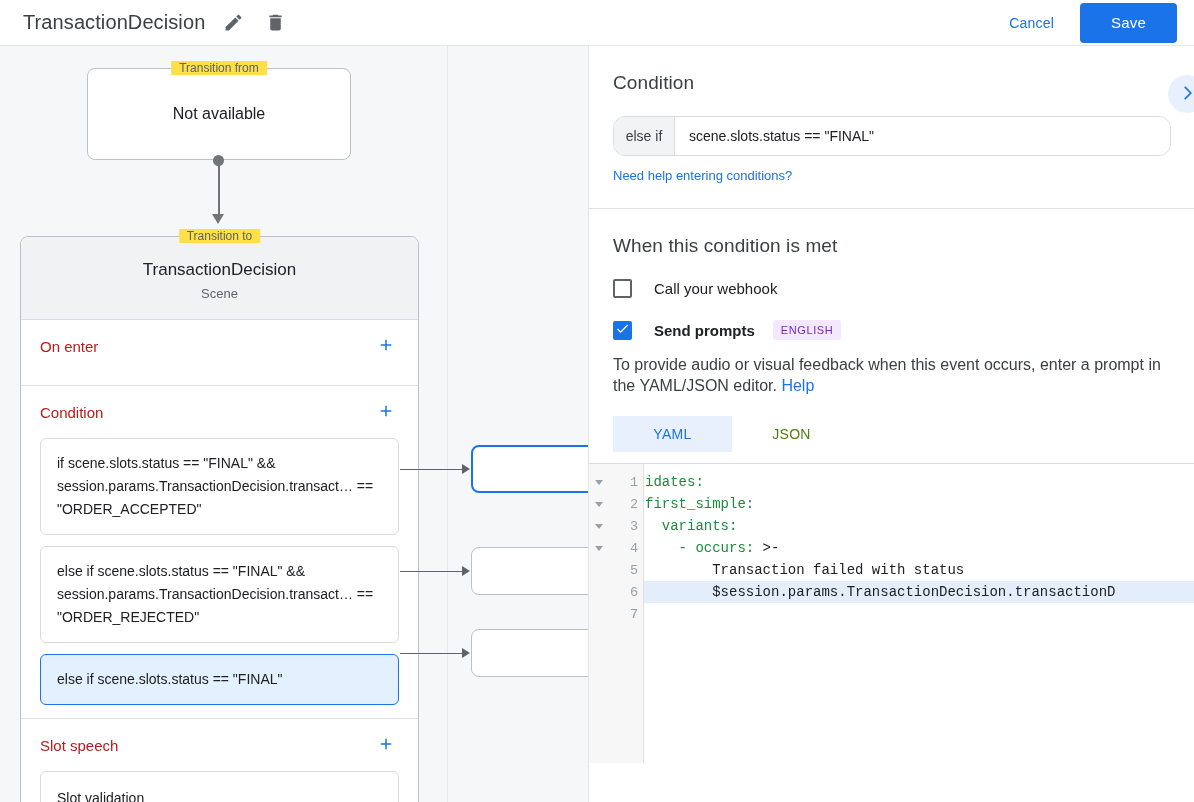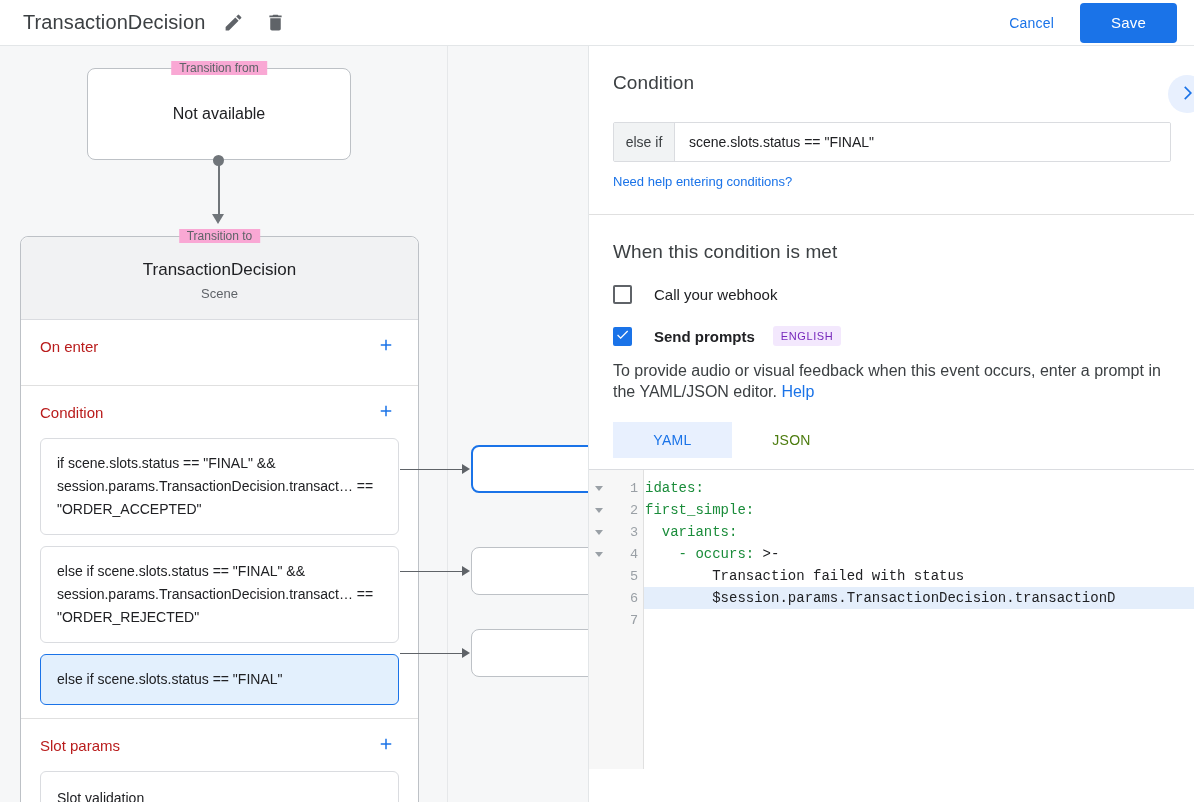--- a/index.html
+++ b/index.html
@@ -45,21 +45,21 @@
     position: absolute; left: 0; top: 46px; width: 588px; height: 756px;
     background: #f6f7f8; overflow: hidden;
   }
   
   .fieldbox {
     position: absolute;
     border: 1px solid #bdc1c6; border-radius: 8px; background: #fff;
   }
   .fieldbox > legend, .legend {
     position: absolute; top: -8px; left: 50%; transform: translateX(-50%);
-    background: #f9a8d4; padding: 0 8px; font-size: 12px; color: #5f6368;
+    background: #fde047; padding: 0 8px; font-size: 12px; color: #5f6368;
     white-space: nowrap;
   }
   
   .trans-from {
     left: 87px; top: 22px; width: 264px; height: 92px;
     display: flex; align-items: center; justify-content: center;
   }
   .trans-from .body { font-size: 16px; color: #202124; }
 
   
@@ -125,22 +125,22 @@
   
   .panel {
     position: absolute; left: 588px; top: 46px; width: 606px; height: 756px;
     background: #fff; border-left: 1px solid #e3e6e8; overflow: hidden;
   }
   .panel-sec { padding: 0 24px; }
   .panel-h {
     font-size: 19px; color: #3c4043; padding-top: 26px; letter-spacing: .1px;
   }
   .cond-row {
-    margin-top: 28px; display: flex; height: 40px;
-    border: 1px solid #dadce0; border-radius: 2px; overflow: hidden; width: 558px;
+    margin-top: 22px; display: flex; height: 40px;
+    border: 1px solid #dadce0; border-radius: 12px; overflow: hidden; width: 558px;
   }
   .cond-prefix {
     width: 61px; background: #f1f3f4; border-right: 1px solid #dadce0;
     display: flex; align-items: center; justify-content: center;
     font-size: 14px; color: #3c4043;
   }
   .cond-input {
     flex: 1; border: none; outline: none; padding: 0 14px;
     font-size: 14px; color: #202124; font-family: inherit; background: #fff;
   }
@@ -294,21 +294,21 @@
             </span>
           </button>
         </div>
         <div class="chip">if scene.slots.status == "FINAL" &amp;&amp; session.params.TransactionDecision.transact… == "ORDER_ACCEPTED"</div>
         <div class="chip">else if scene.slots.status == "FINAL" &amp;&amp; session.params.TransactionDecision.transact… == "ORDER_REJECTED"</div>
         <div class="chip selected">else if scene.slots.status == "FINAL"</div>
       </div>
 
       <div class="section slotfilling">
         <div class="section-head">
-          <span class="section-title">Slot params</span>
+          <span class="section-title">Slot speech</span>
           <button class="plus-btn">
             <span>
               <svg width="18" height="18" viewBox="0 0 24 24">
                   <path fill="#1a73e8" d="M19 13h-6v6h-2v-6H5v-2h6V5h2v6h6v2z"></path>
                 </svg>
             </span>
           </button>
         </div>
         <div class="chip">Slot validation</div>
       </div>

